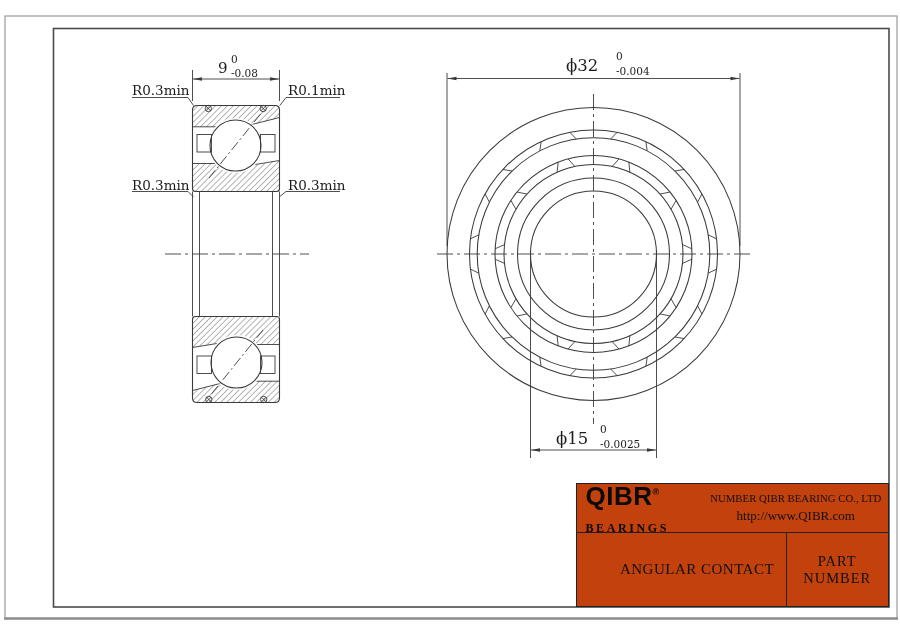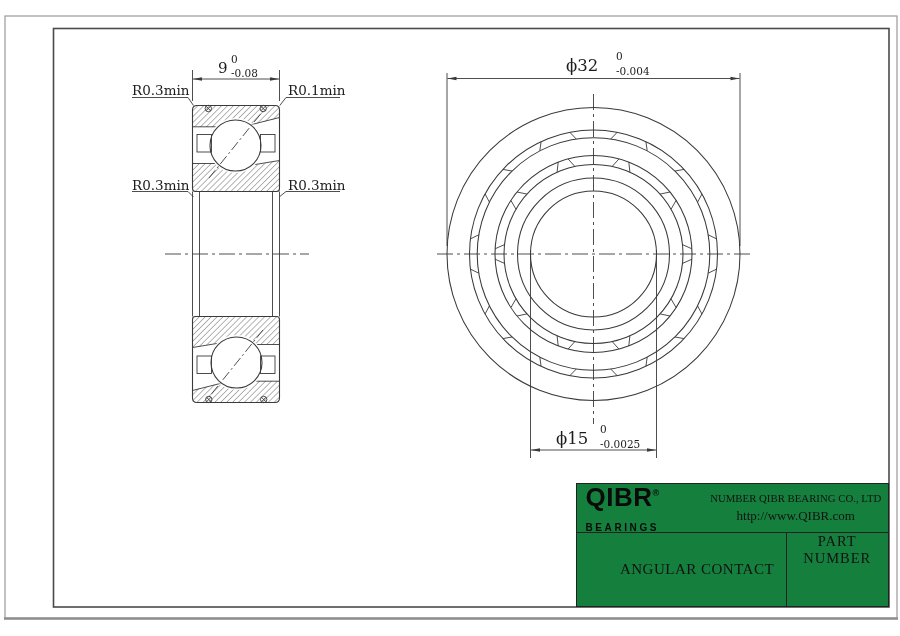--- a/index.html
+++ b/index.html
@@ -18,37 +18,37 @@
 
   
   text{fill:#1c1c1c;}
   .dim-main{font-family:"DejaVu Serif","Liberation Serif",serif;font-size:16.5px;}
   .dim-main-sm{font-family:"DejaVu Serif","Liberation Serif",serif;font-size:15px;}
   .dim-tol{font-family:"DejaVu Serif","Liberation Serif",serif;font-size:10.5px;}
   .r-label{font-family:"DejaVu Serif","Liberation Serif",serif;font-size:13.5px;}
 
   
   .titleblock{position:absolute;left:575.5px;top:483px;width:313.5px;height:124px;
-      box-sizing:border-box;border:1.6px solid #222;background:#15803d;}
+      box-sizing:border-box;border:1.6px solid #222;background:#c2410c;}
   .tb-top{box-sizing:border-box;height:49px;border-bottom:1.6px solid #222;
       display:flex;align-items:center;}
   .tb-logo{width:118px;padding-left:9px;line-height:1;}
   .tb-logo-main{font-family:"Liberation Sans",sans-serif;font-weight:900;
       font-size:26px;letter-spacing:0.5px;color:#0a0a0a;white-space:nowrap;}
   .tb-logo-reg{font-family:"Liberation Sans",sans-serif;font-size:9px;font-weight:700;
       vertical-align:super;color:#0a0a0a;}
-  .tb-logo-sub{font-family:Liberation Sans, sans-serif;font-weight:700;font-size:10px;
+  .tb-logo-sub{font-family:Liberation Serif, serif;font-weight:700;font-size:12px;
       letter-spacing:2.6px;color:#0a0a0a;margin-top:13px;}
   .tb-co{flex:1;text-align:center;line-height:1.55;}
   .tb-co-name{font-size:10.8px;color:#111;white-space:nowrap;}
   .tb-co-url{font-size:13px;color:#111;white-space:nowrap;}
   .tb-bottom{display:flex;height:73px;margin-left:32px;}
   .tb-cell-l{box-sizing:border-box;width:178px;border-right:1.6px solid #222;
       display:flex;flex-direction:column;justify-content:center;text-align:center;gap:7px;}
-  .tb-cell-r{flex:1;display:flex;flex-direction:row;justify-content:center;
+  .tb-cell-r{flex:1;display:flex;flex-direction:column;justify-content:center;
       text-align:center;gap:8px;}
   .tb-product{font-size:15px;color:#111;letter-spacing:0.5px;}
   .tb-pn-label{font-size:14.5px;color:#111;letter-spacing:1px;}
   .tb-pn{font-size:14px;color:#111;letter-spacing:0.2px;}
 </style>
 </head>
 <body>
 
 <div class="page">
 <svg width="900" height="636" viewBox="0 0 900 636">

